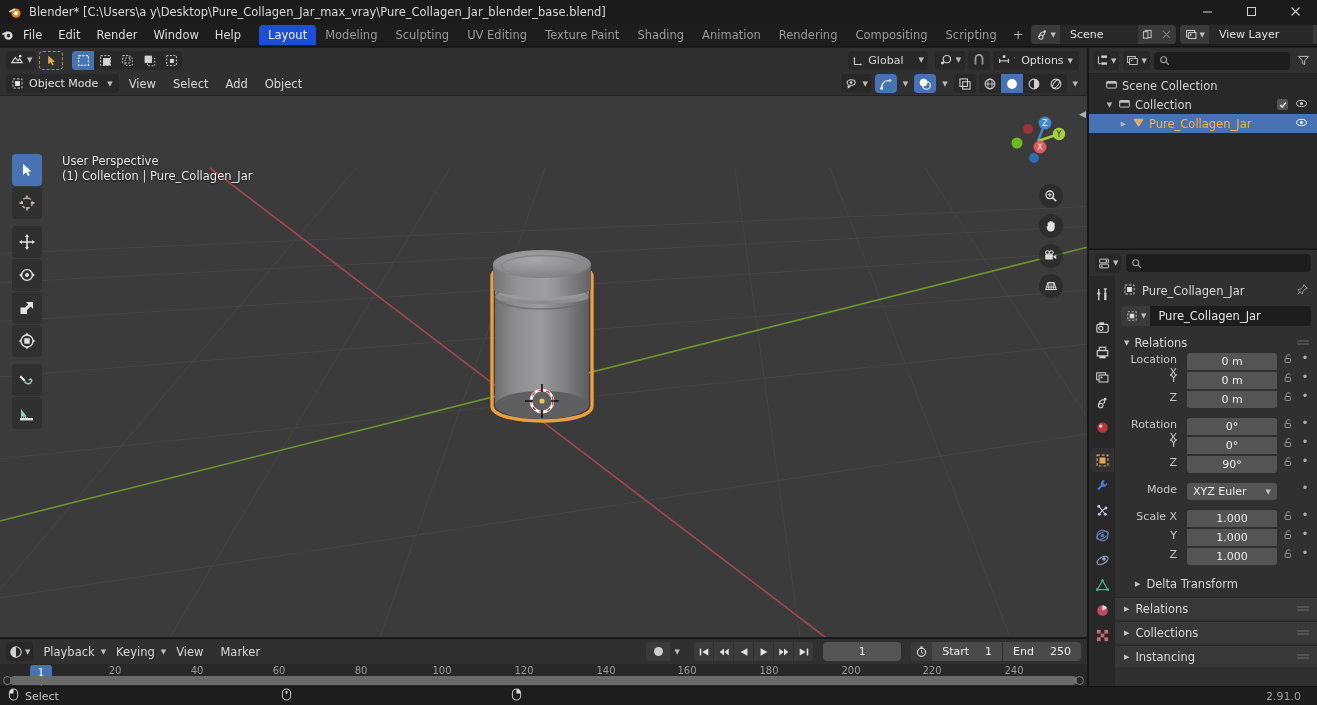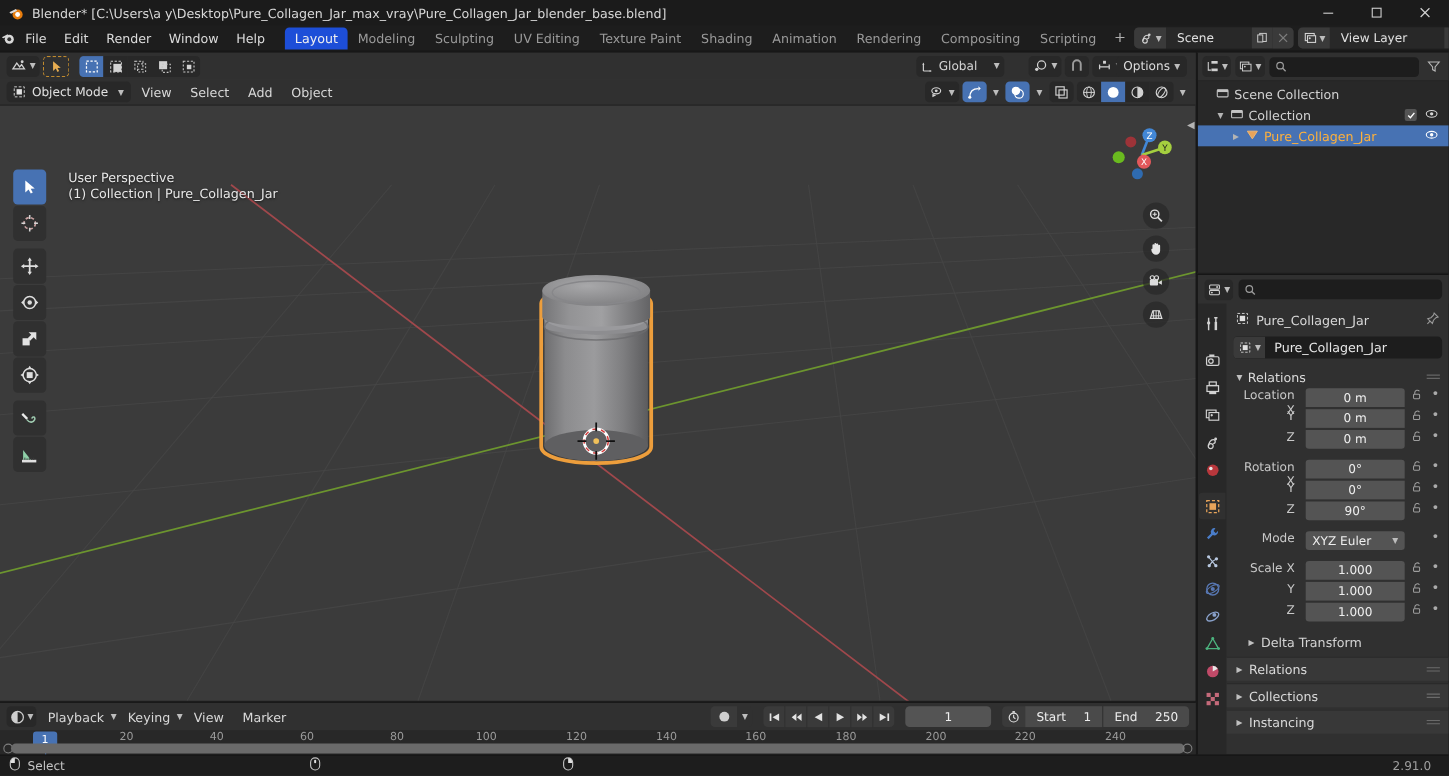--- a/index.html
+++ b/index.html
@@ -627,21 +627,21 @@
           </div>
           <div class="icon-toggle">
             <svg width="13" height="13" viewBox="0 0 16 16">
                 <rect x="2" y="2" width="12" height="12" fill="none" stroke="#c8c8c8" stroke-width="1.2" stroke-dasharray="2.4 1.8"></rect>
                 <rect x="6" y="6" width="5" height="5" fill="#d4d4d4"></rect>
               </svg>
           </div>
         </div>
 
         <div class="vp-right">
-          <div class="hdr-btn" style="margin-right:19px">
+          <div class="hdr-btn" style="margin-right:4px">
             <svg width="13" height="13" viewBox="0 0 16 16">
               <path d="M3 13 L3 5 M3 13 L11 13" stroke="#d2d2d2" stroke-width="1.3"></path>
               <path d="M3 3.4 L1.8 6 H4.2 Z M12.6 13 L10 11.8 V14.2 Z" fill="#d2d2d2"></path>
             </svg>
             <span>Global</span>
             <span class="caret" style="padding-left:12px">▼</span>
           </div>
           <div class="hdr-btn">
             <svg width="14" height="14" viewBox="0 0 16 16">
               <circle cx="9" cy="7" r="4.2" fill="none" stroke="#d2d2d2" stroke-width="1.3"></circle>

